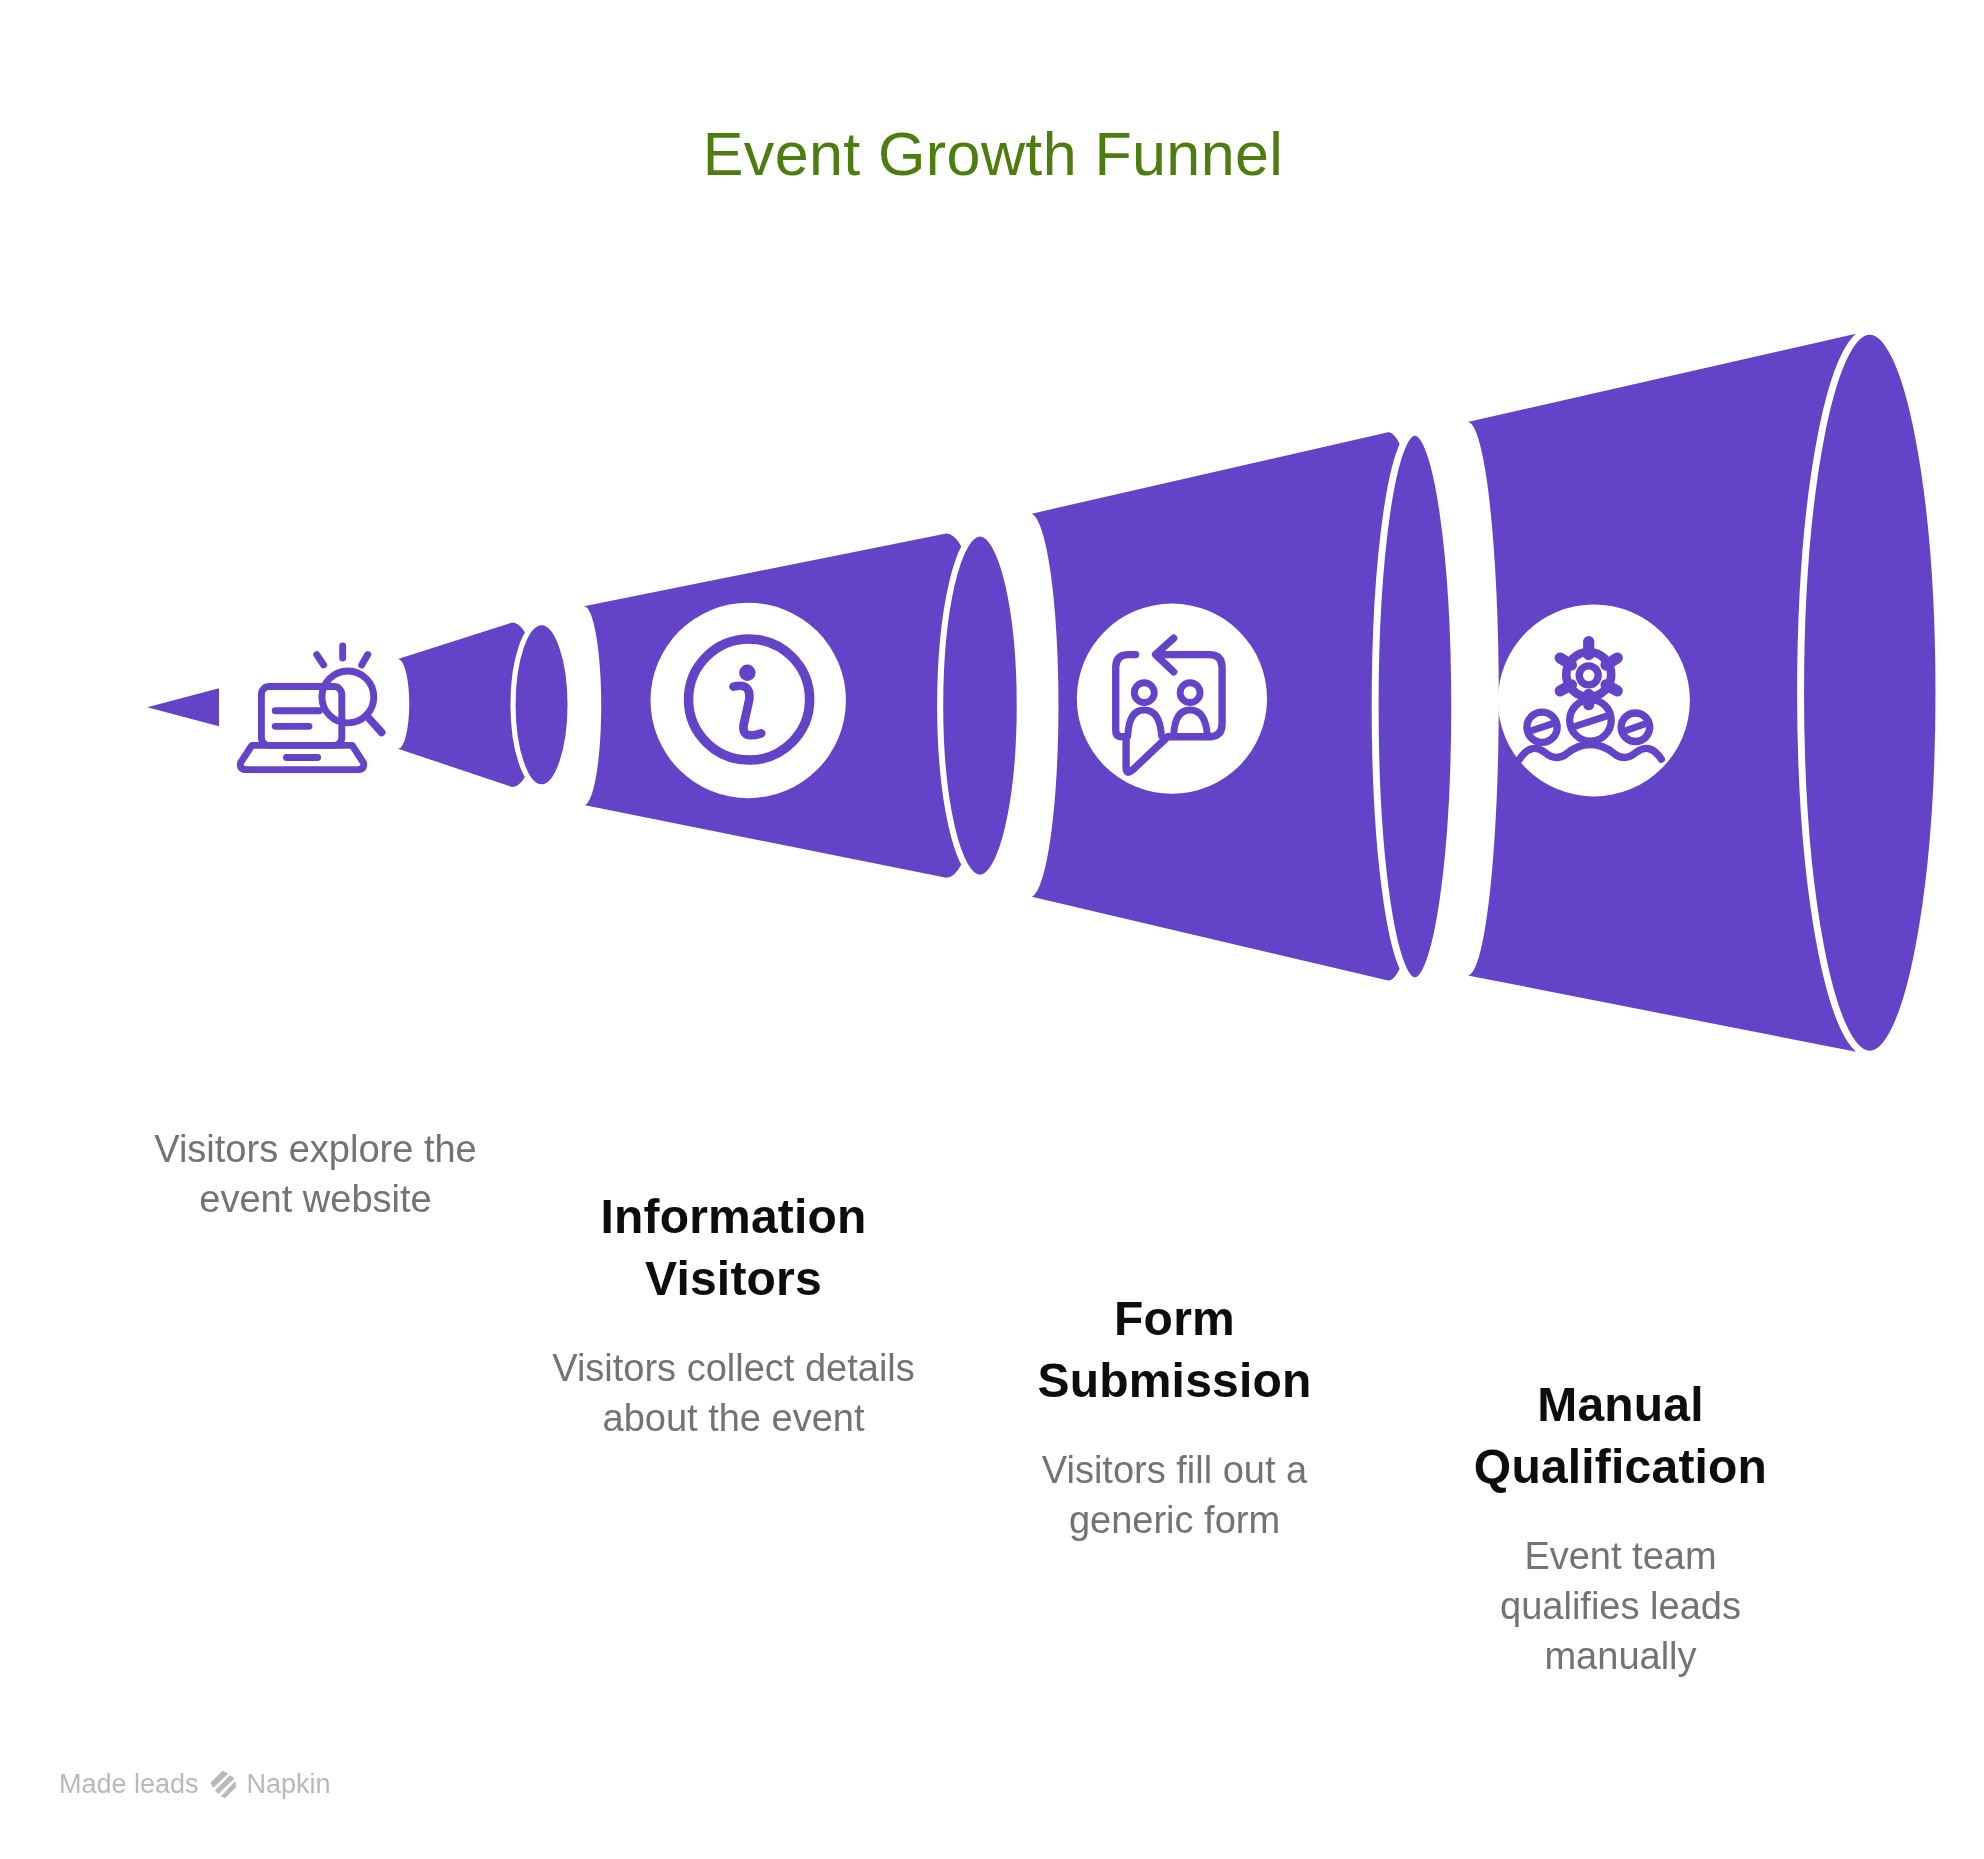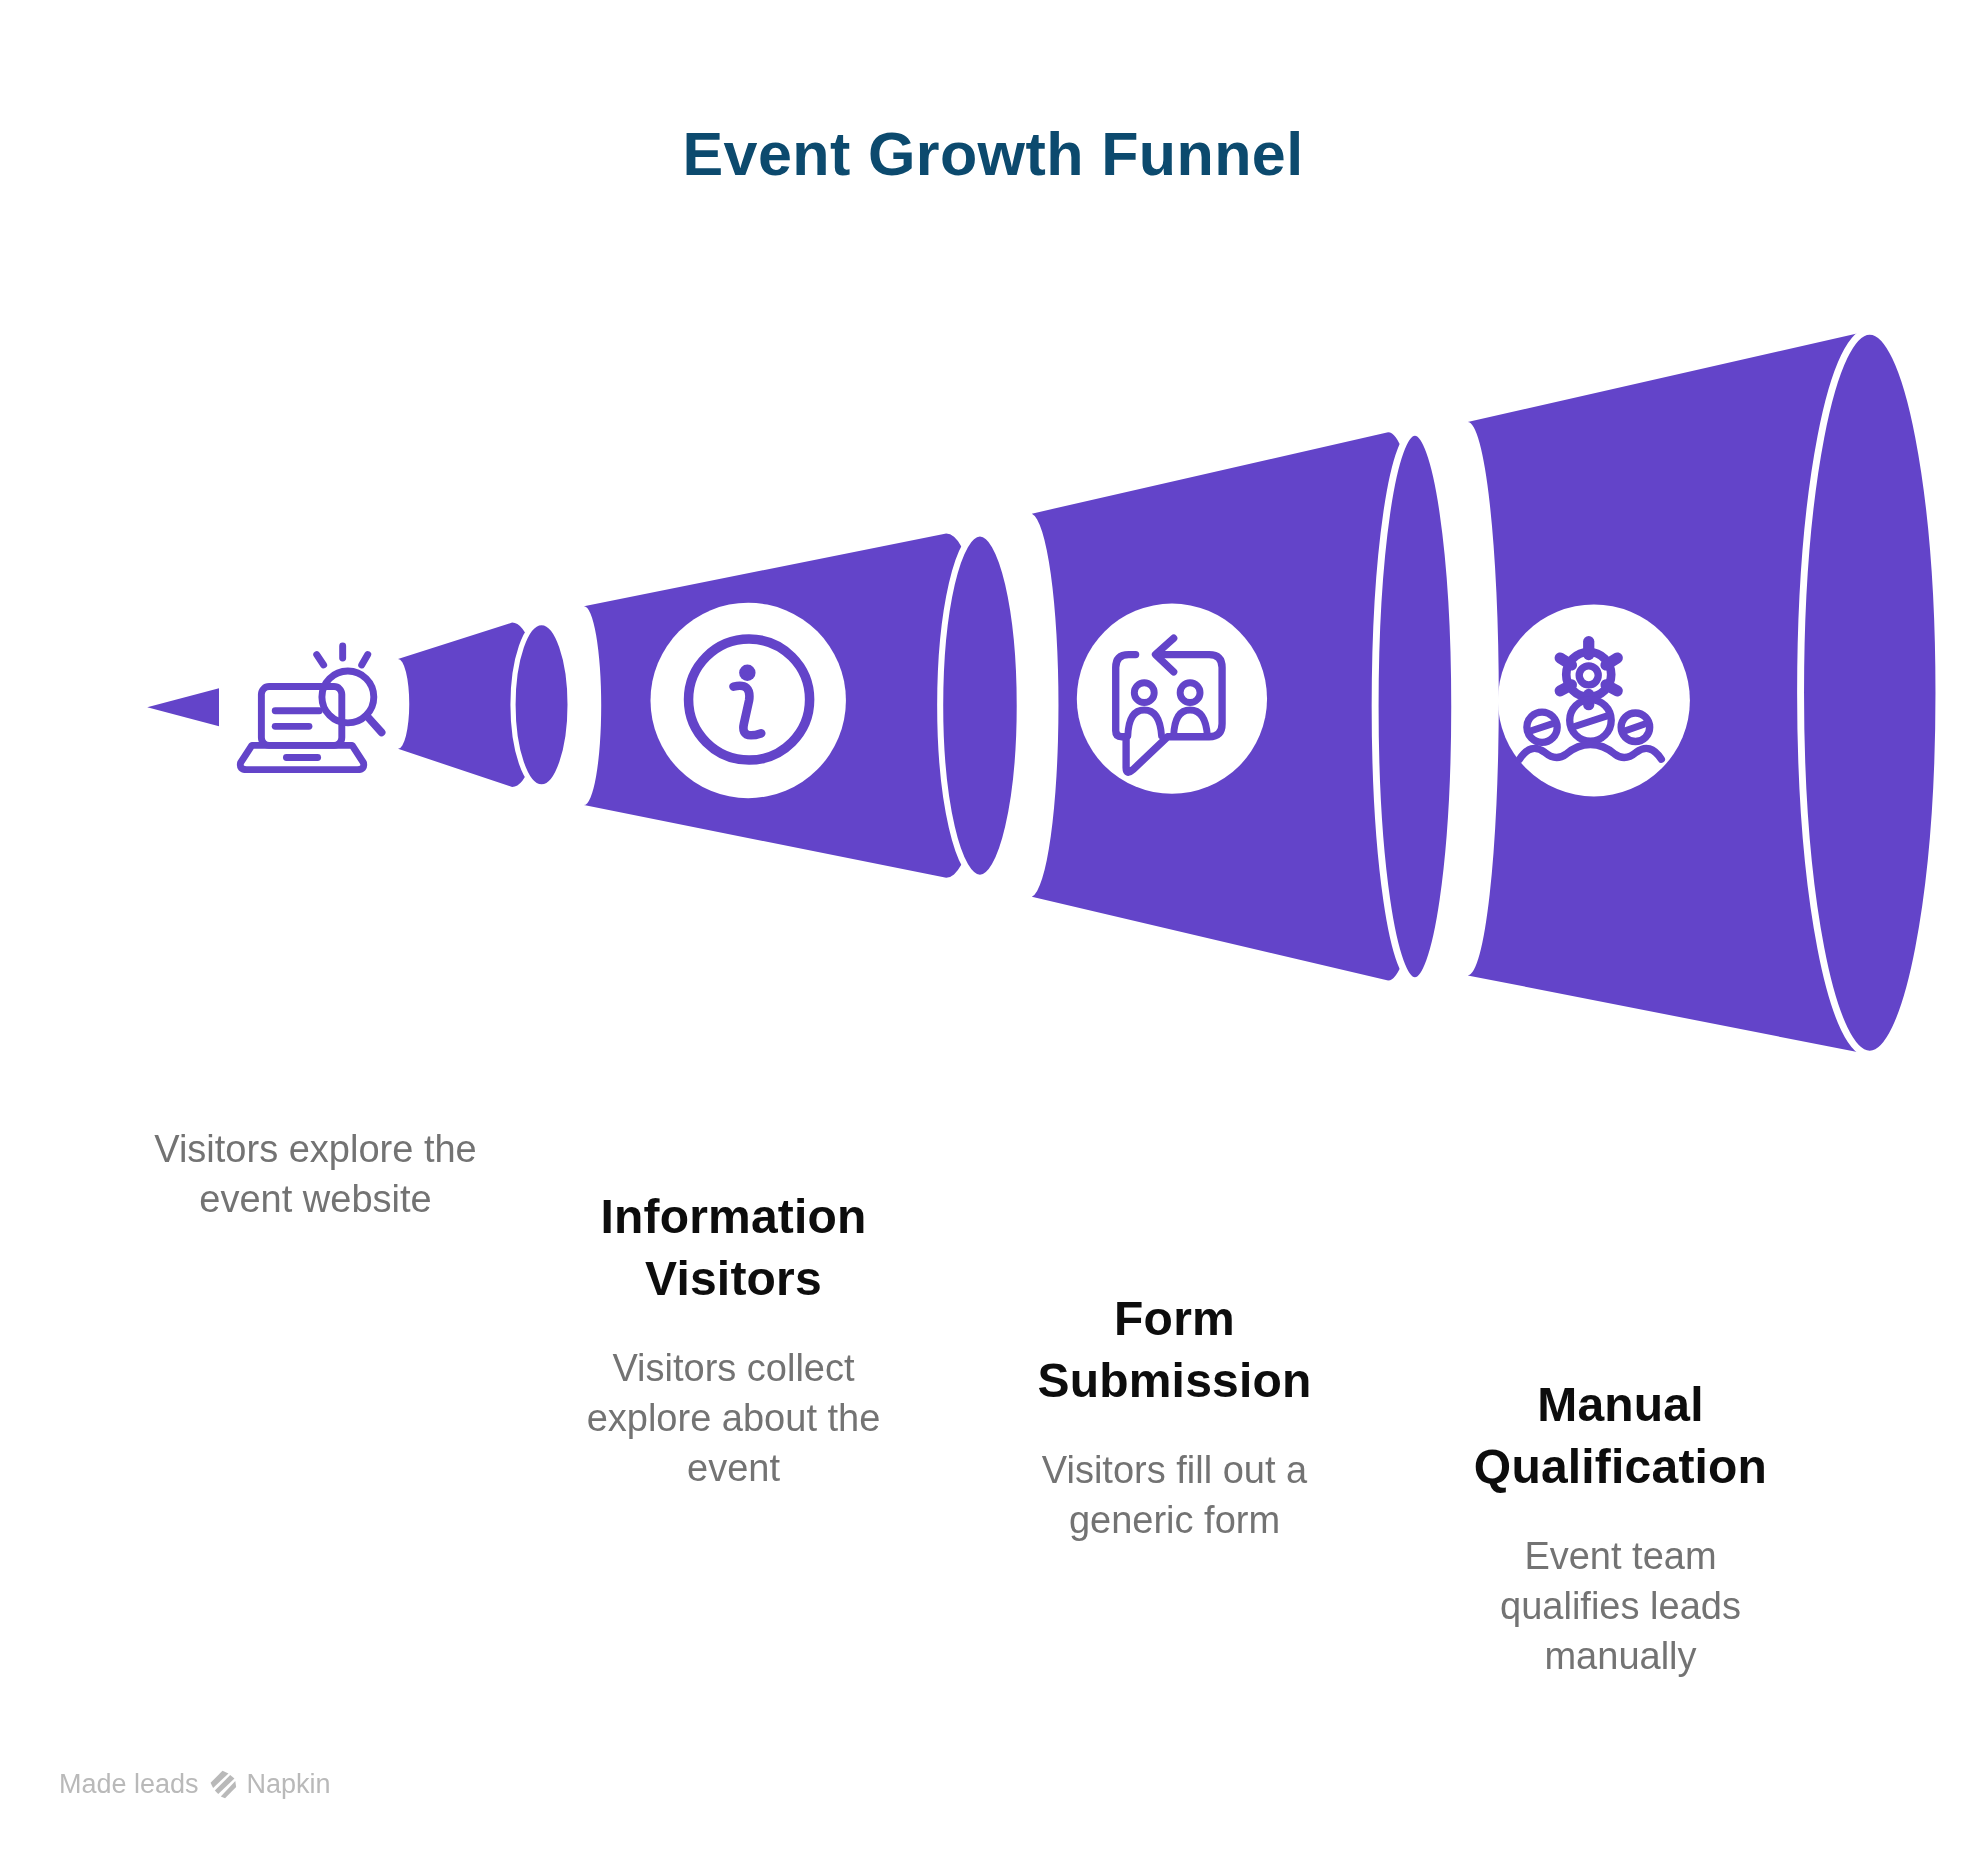--- a/index.html
+++ b/index.html
@@ -10,21 +10,21 @@
   }
   #funnel-svg{position:absolute;left:0;top:0;}
   .fp{fill:#6344C9;}
   .disc{fill:#6344C9;stroke:#ffffff;}
   .wc{fill:#ffffff;}
   .st{stroke:#6344C9;fill:none;stroke-linecap:round;stroke-linejoin:round;}
   .pd{fill:#6344C9;}
 
   .page-title{
     position:absolute;left:474px;top:119px;width:1038px;
-    text-align:center;font-size:61px;font-weight:700;color:#0c4a6e;
+    text-align:center;font-size:61px;font-weight:400;color:#4d7c0f;
     letter-spacing:0.4px;
   }
   .stage-label{position:absolute;width:415px;text-align:center;color:#0d0d0d;}
   .stage-label h3{
     margin:0 auto;font-size:48px;line-height:1.29;font-weight:700;
     letter-spacing:0.2px;
   }
   .stage-label p{
     margin:33px auto 0;font-size:38px;line-height:1.32;font-weight:400;color:#737373;
   }
@@ -116,21 +116,21 @@
     <path class="st" d="M 1877 846 L 1905 836" stroke-width="8"></path>
     <path class="st" stroke-width="8.5" d="M 1757 878 Q 1770 858 1786 870 Q 1799 881 1811 872 Q 1824 861 1839 861 Q 1854 861 1867 872 Q 1879 881 1892 870 Q 1908 858 1921 878"></path>
   </g>
 </svg>
 
 <div class="stage-label" id="stage-label-1">
   <p>Visitors explore the event website</p>
 </div>
 <div class="stage-label" id="stage-label-2">
   <h3>Information Visitors</h3>
-  <p>Visitors collect explore about the event</p>
+  <p>Visitors collect details about the event</p>
 </div>
 <div class="stage-label" id="stage-label-3">
   <h3>Form Submission</h3>
   <p>Visitors fill out a generic form</p>
 </div>
 <div class="stage-label" id="stage-label-4">
   <h3>Manual Qualification</h3>
   <p>Event team qualifies leads manually</p>
 </div>
 

